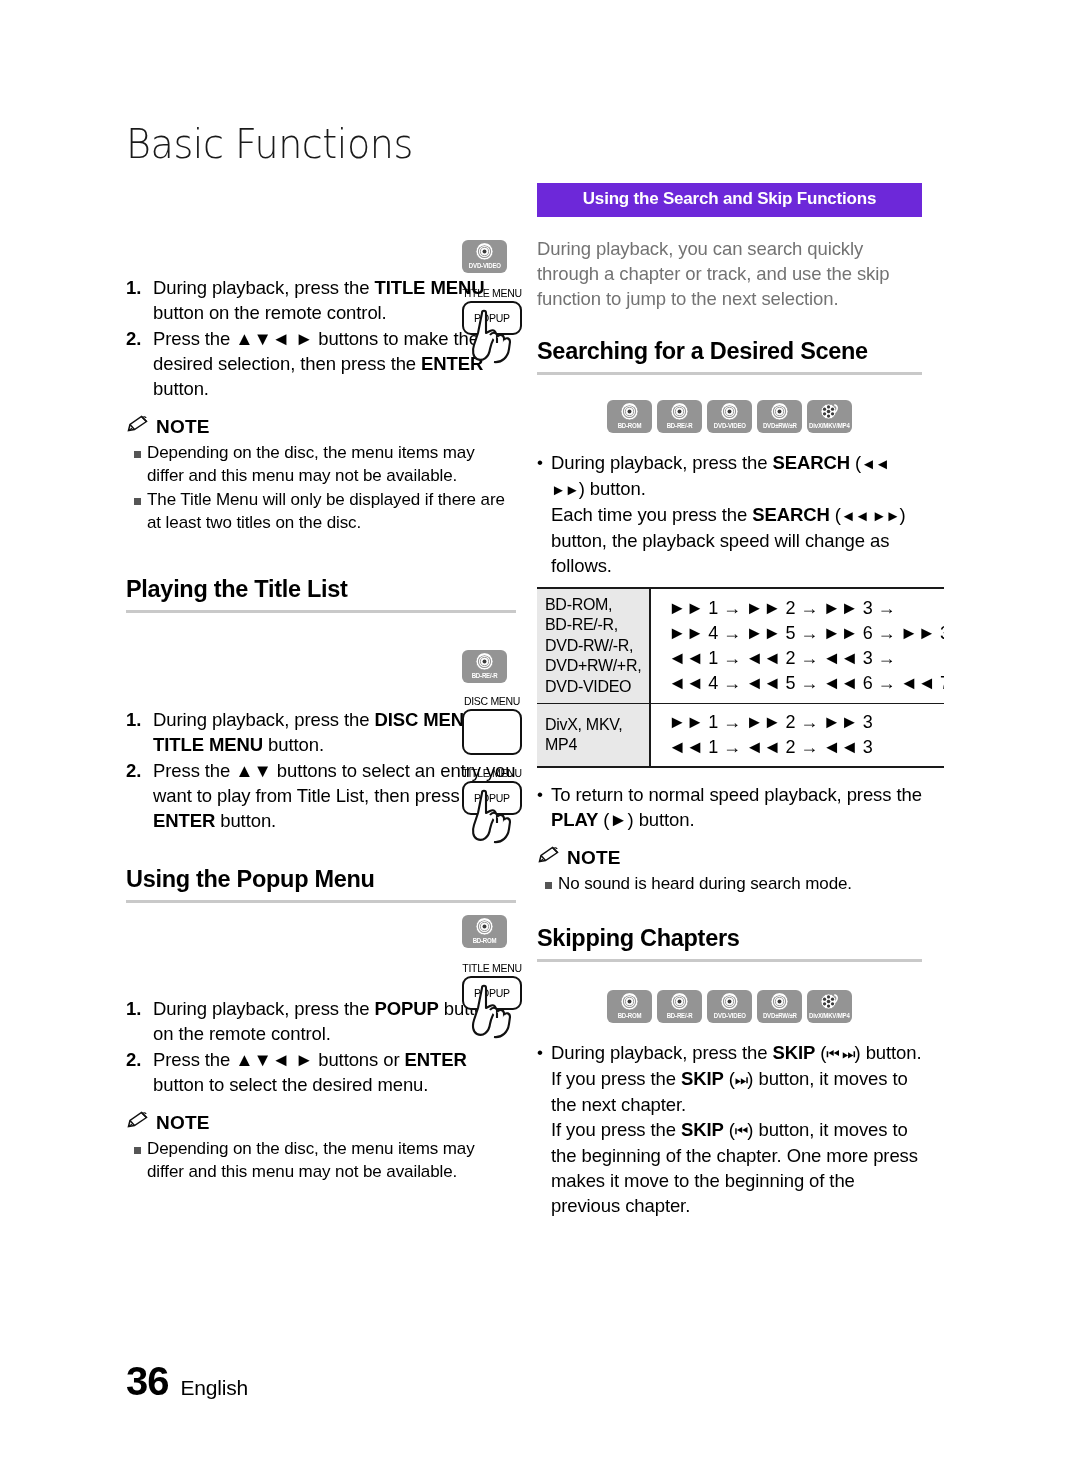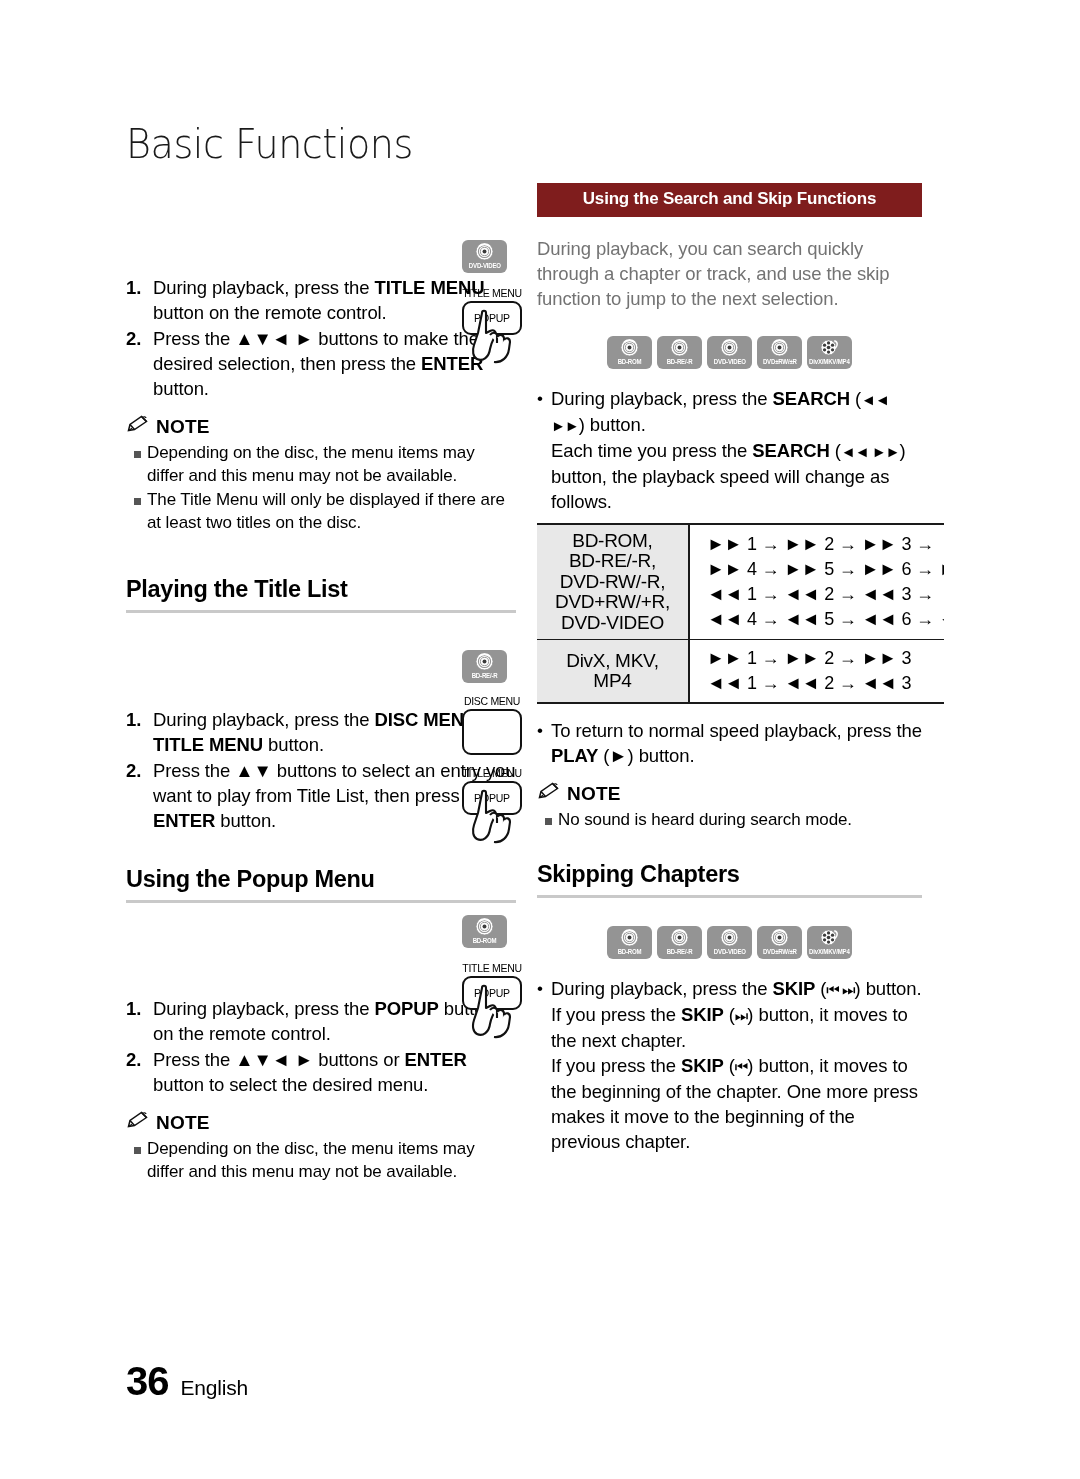--- a/index.html
+++ b/index.html
@@ -59,21 +59,21 @@
     font-weight: bold;
     letter-spacing: -0.3px;
     color: #000;
     padding-bottom: 7px;
     border-bottom: 3px solid #c9c9c9;
     margin: 0 0 6px 0;
     line-height: 1.15;
   }
 
   .banner {
-    background: #7f1d1d;
+    background: #6d28d9;
     color: #fff;
     font-size: 17px;
     font-weight: bold;
     text-align: center;
     padding: 7px 10px 8px 10px;
     letter-spacing: -0.2px;
     line-height: 1.1;
   }
 
   
@@ -192,25 +192,25 @@
   }
   .speed-table td {
     padding: 0;
     vertical-align: middle;
   }
   .speed-table tr.row1 td { border-bottom: 1.6px solid #1a1a1a; }
   .speed-table td.keycell {
     background: #e8e8e8;
     border-right: 2.2px solid #1a1a1a;
     width: 122px;
-    text-align: center;
-    font-size: 19px;
+    text-align: left;
+    font-size: 16px;
     line-height: 20.5px;
     letter-spacing: -0.3px;
-    padding: 6px 18px;
+    padding: 6px 8px;
   }
   .speed-table td.valcell {
     padding: 6px 0 6px 17px;
     font-size: 18px;
     line-height: 25px;
     letter-spacing: -0.2px;
   }
   .speed-table td.valcell .line { white-space: nowrap; }
   .ffs { font-size: 15px; letter-spacing: -1px; }
 
@@ -450,20 +450,21 @@
       </span>
     </div>
   </div>
 
   <div class="col-right">
 
     <div class="banner">Using the Search and Skip Functions</div>
 
     <div class="para" style="margin-top:19px">During playback, you can search quickly through a chapter or track, and use the skip function to jump to the next selection.</div>
 
+    <div class="h2" style="margin-top:27px">Searching for a Desired Scene</div>
 
     <div class="badge-row" style="margin-top:25px">
       <div class="badge">
         <span class="glyph">
           <svg width="19" height="19" viewBox="0 0 20 20">
               <circle cx="10" cy="10" r="9" fill="#fff"></circle>
               <circle cx="10" cy="10" r="9" fill="none" stroke="#949494" stroke-width="1"></circle>
               <circle cx="10" cy="10" r="6.4" fill="none" stroke="#949494" stroke-width="1.1"></circle>
               <circle cx="10" cy="10" r="4.3" fill="none" stroke="#949494" stroke-width="1"></circle>
               <circle cx="10" cy="10" r="2.1" fill="#3b3b3b"></circle>

